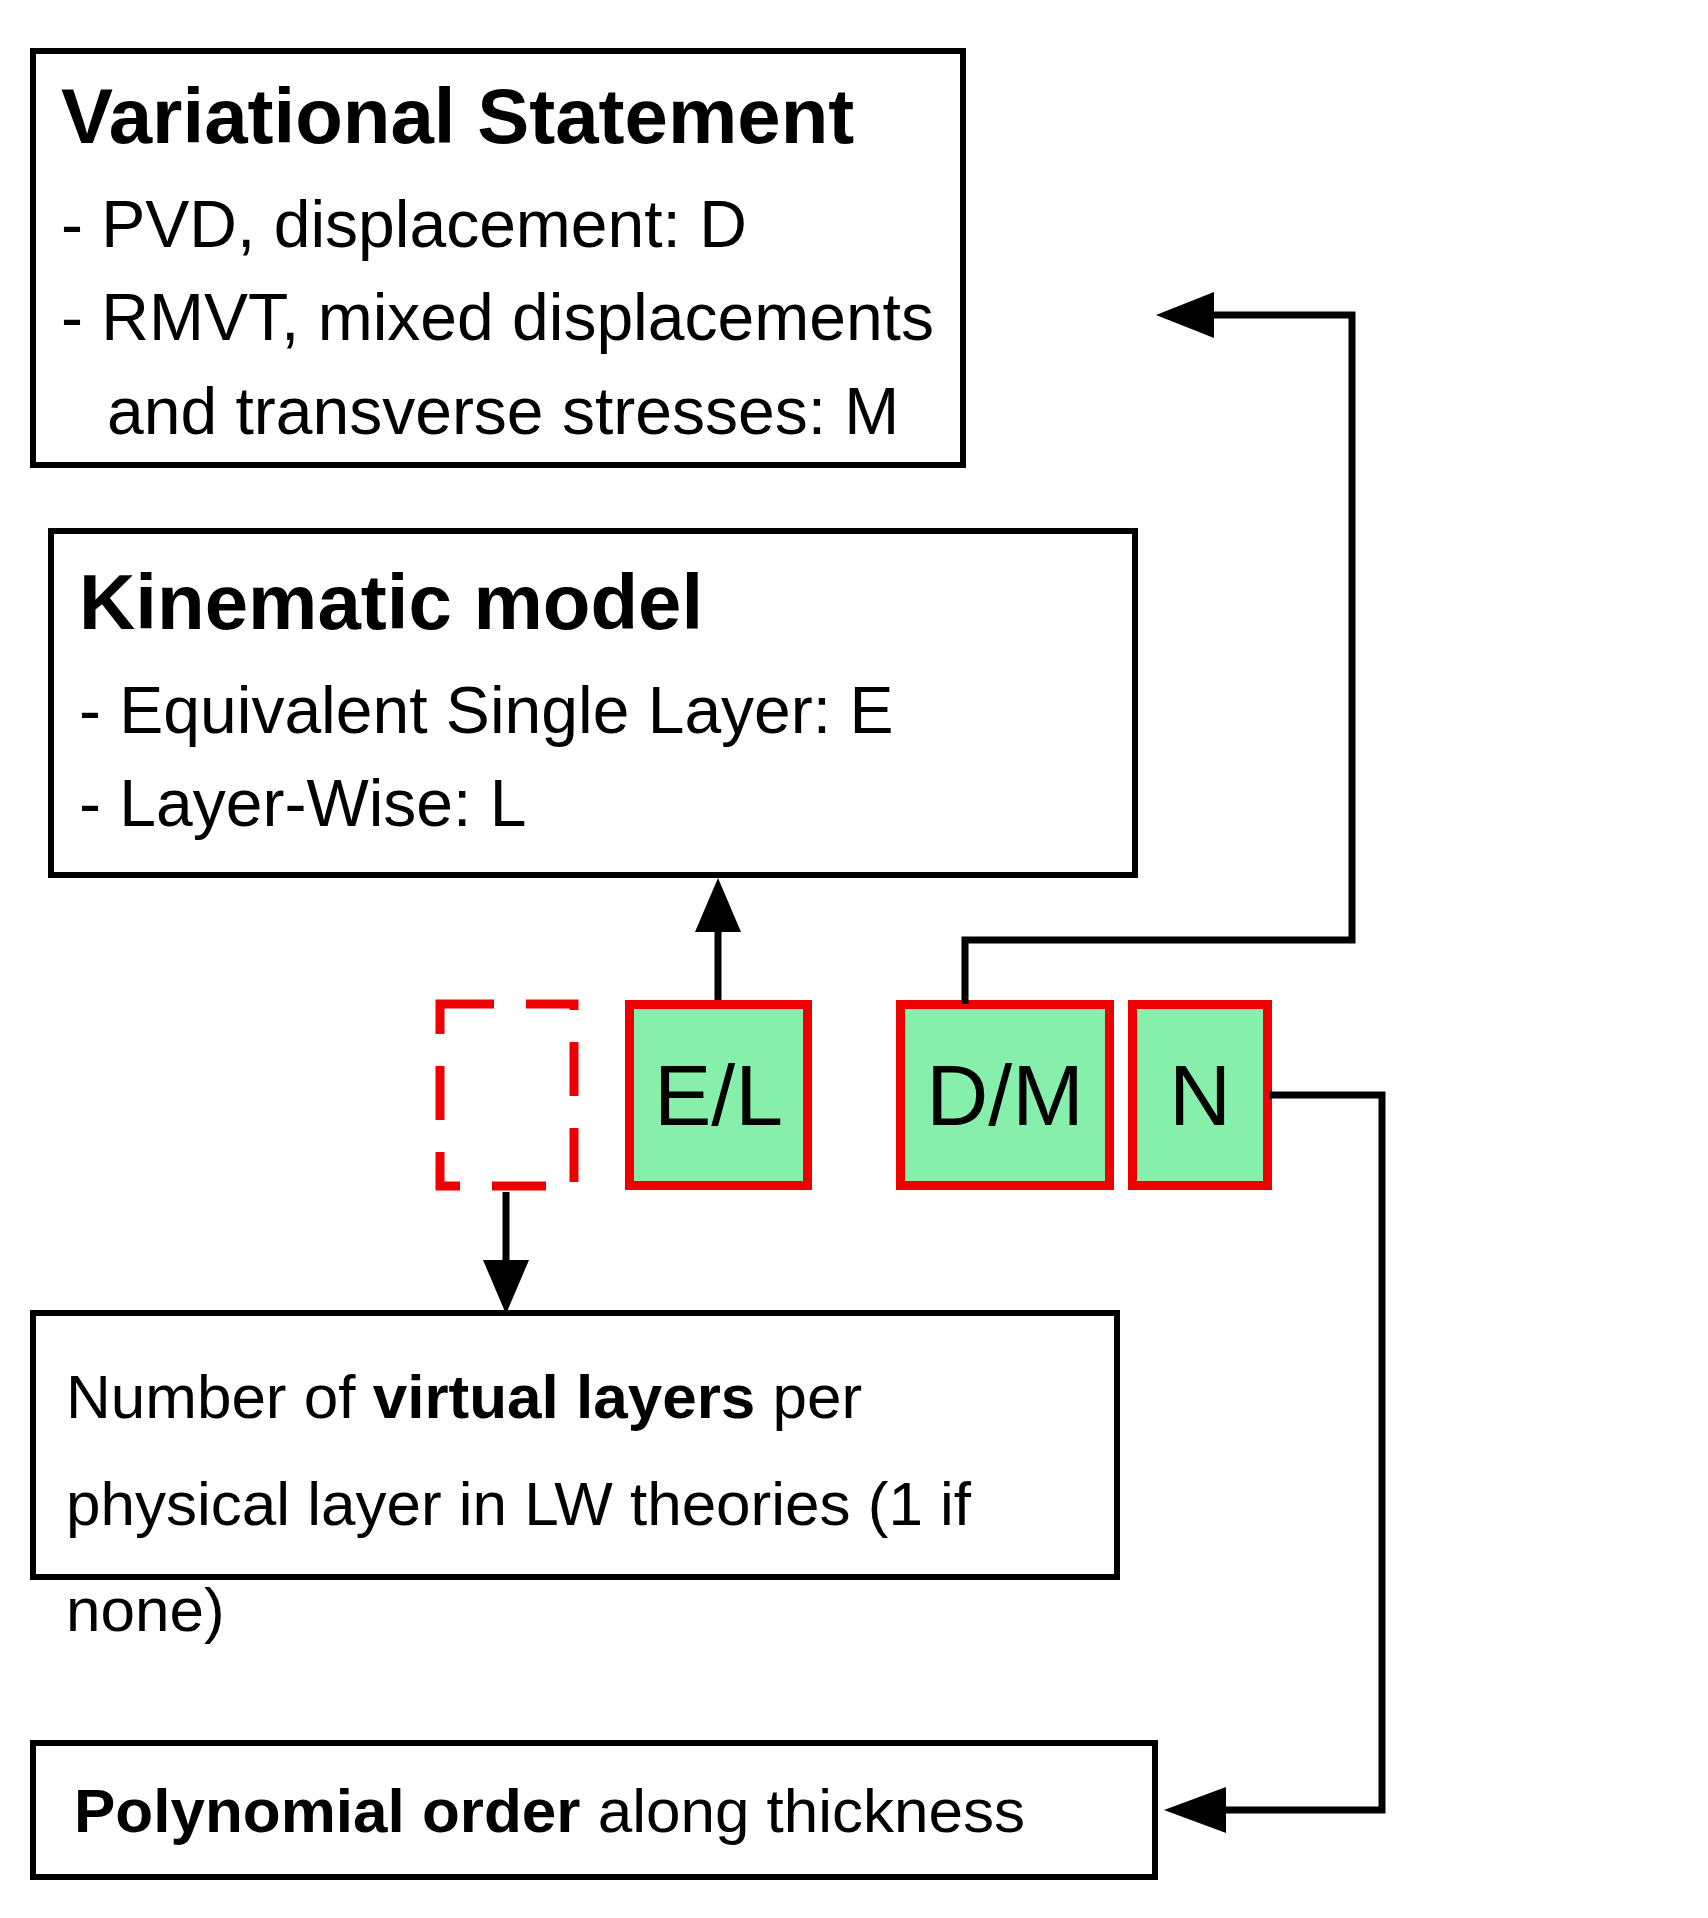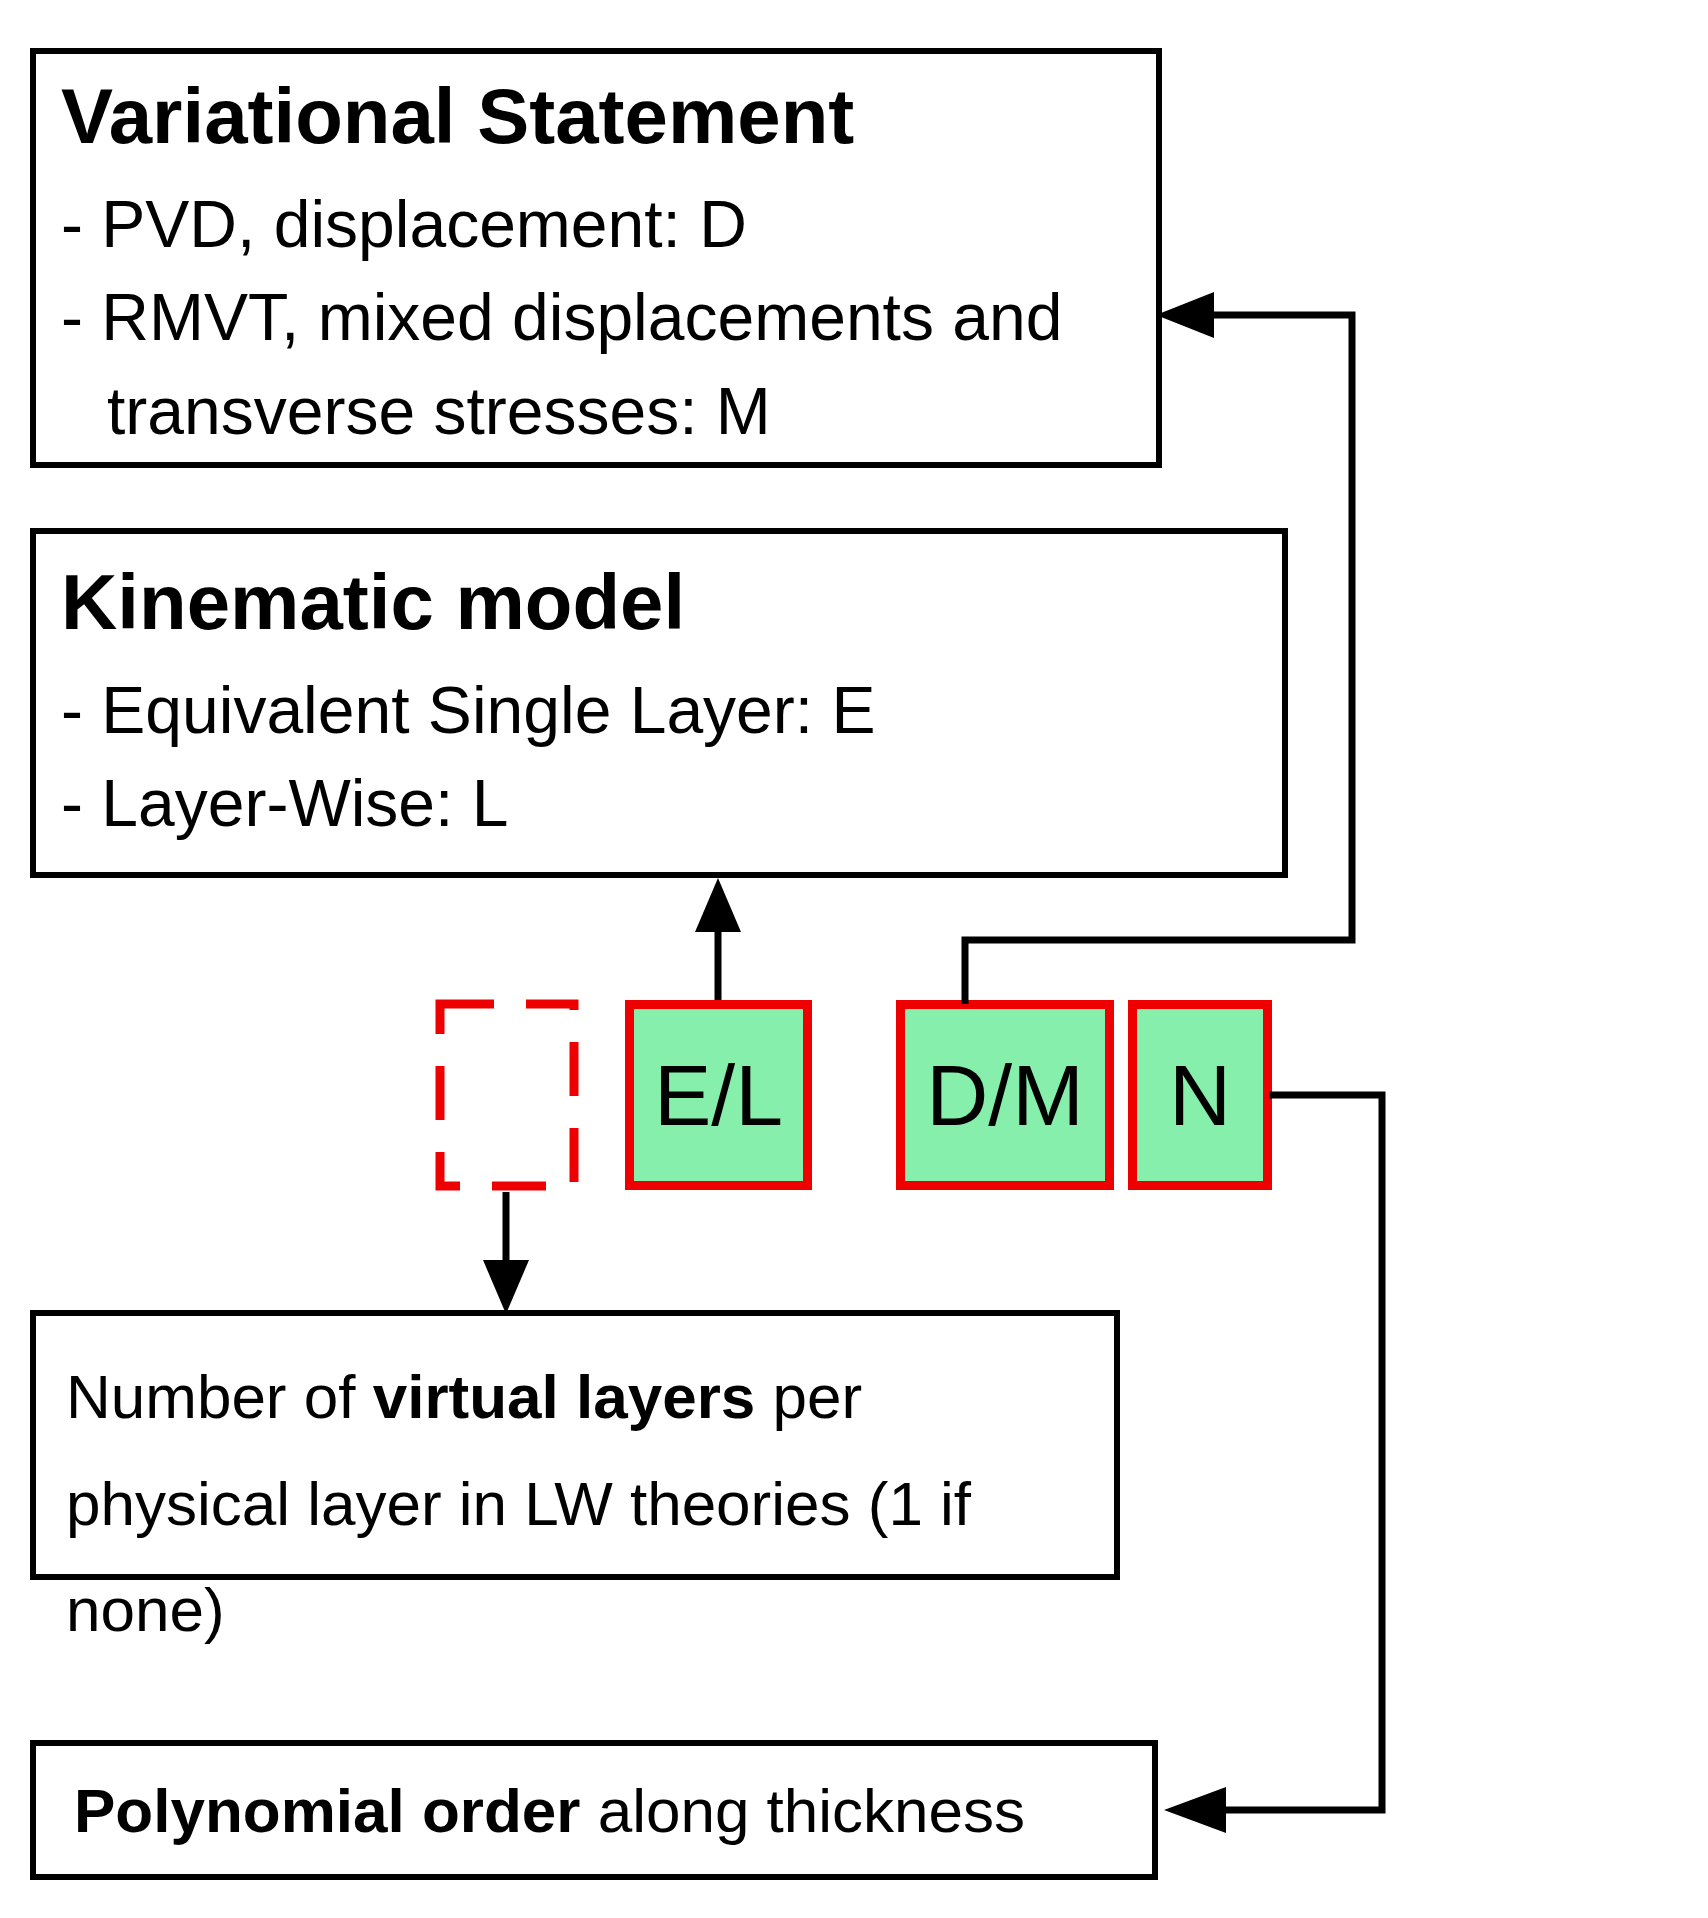--- a/index.html
+++ b/index.html
@@ -7,22 +7,22 @@
   body { background:#ffffff; font-family:"Liberation Sans", sans-serif; color:#000; }
   .canvas {
     position:relative; width:1708px; height:1918px; background:#ffffff; overflow:hidden;
   }
   .box {
     position:absolute; border:6px solid var(--line-black); background:#ffffff;
   }
   .heading { font-size:78px; font-weight:700; line-height:1.2; margin-bottom:14px; }
   .body-line { font-size:66px; line-height:1.42; padding-left:46px; text-indent:-46px; }
 
-  .box-variational { left:30px; top:48px; width:1132px; height:420px; padding:16px 12px 0 25px; }
-  .box-kinematic   { left:30px; top:528px; width:1258px; height:350px; padding:22px 4px 0 25px; }
+  .box-variational { left:30px; top:48px; width:936px; height:420px; padding:16px 12px 0 25px; }
+  .box-kinematic   { left:48px; top:528px; width:1090px; height:350px; padding:22px 4px 0 25px; }
 
   .notation-label {
     position:absolute; left:30px; top:1048px; font-size:80px; font-weight:700; line-height:1.15;
   }
 
   .slot {
     position:absolute; top:1000px; height:190px;
     border:9px solid var(--accent-red); background:#86efac;
     display:flex; align-items:center; justify-content:center;
     font-size:86px; line-height:1;

